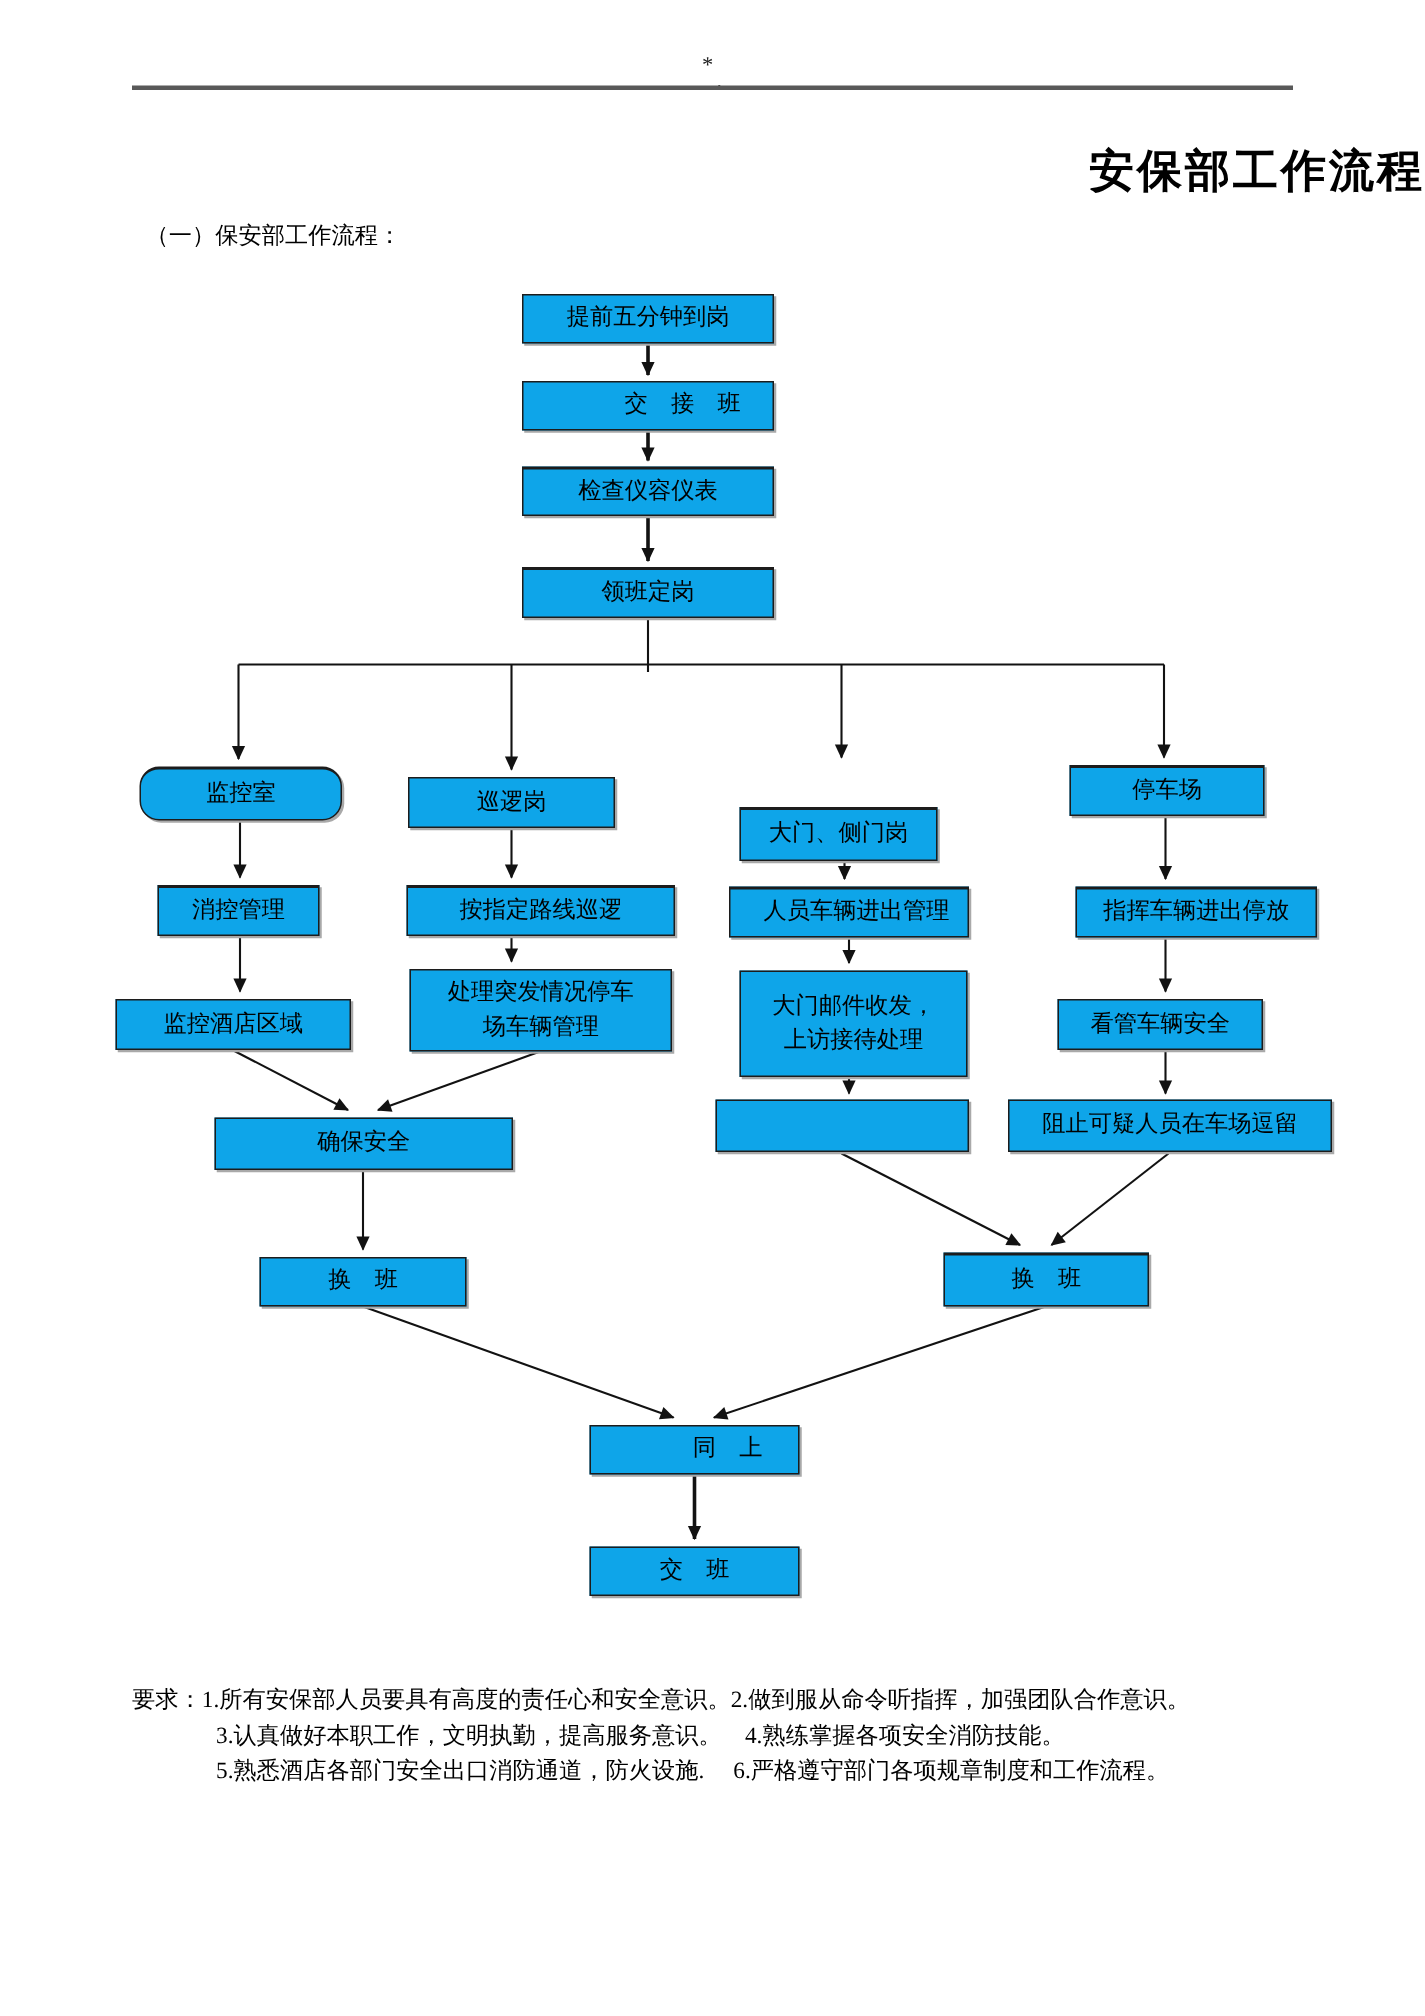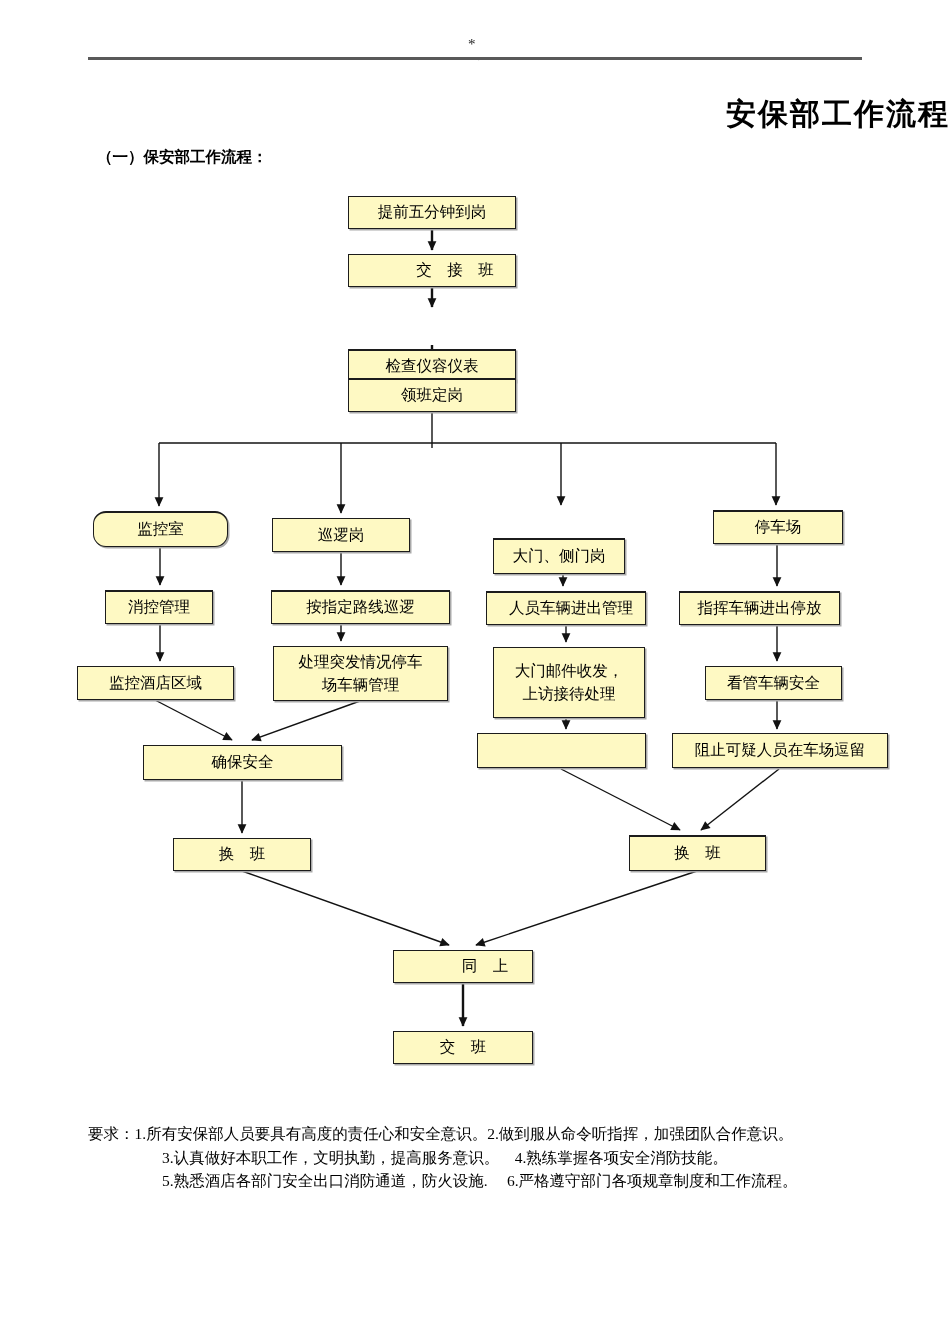--- a/index.html
+++ b/index.html
@@ -14,40 +14,40 @@
   }
   .hdr-mark{position:absolute;left:468px;top:36px;font-size:15px;color:#222;}
   .hdr-comma{position:absolute;left:478px;top:46px;font-size:13px;color:#222;}
   .hdr-rule{position:absolute;left:88px;top:57px;width:774px;height:3px;background:#595959;}
   .doc-title{
     position:absolute;left:0;top:94px;width:950px;
     text-align:right;font-size:30px;font-weight:bold;letter-spacing:2px;
   }
   .section-heading{
     position:absolute;left:97px;top:147px;
-    font-size:15.5px;font-weight:bold;
+    font-size:15.5px;font-weight:normal;
   }
   .box{
     position:absolute;box-sizing:border-box;
-    background:#fef9c3;
+    background:#0ea5e9;
     border:1.4px solid #1c1c1c;
     box-shadow:1.5px 1.5px 0 #a9a9a9;
     display:flex;align-items:center;justify-content:center;
     text-align:center;font-size:15.5px;line-height:1.45;
     white-space:pre-line;
   }
   .tt{border-top-width:2.6px;}
   .connectors{position:absolute;left:0;top:0;pointer-events:none;}
   .ln{stroke:#121212;stroke-width:1.4;fill:none;}
   .lnk{stroke:#121212;stroke-width:2.4;fill:none;}
   .req{
     position:absolute;left:88px;top:1122px;width:790px;
     font-size:15.5px;line-height:23.5px;
   }
-  .req .indent{margin-left:74px;}
+  .req .indent{margin-left:56px;}
 </style>
 </head>
 <body>
 
 <div class="page">
 
   <span class="hdr-mark">*</span>
   <span class="hdr-comma">,</span>
   <div class="hdr-rule"></div>
 
@@ -92,32 +92,32 @@
     <line class="ln" x1="779" y1="769" x2="701" y2="830" marker-end="url(#ah)"></line>
 
     <line class="ln" x1="242" y1="871" x2="449" y2="945" marker-end="url(#ah)"></line>
     <line class="ln" x1="697" y1="871" x2="476" y2="945" marker-end="url(#ah)"></line>
 
     <line class="lnk" x1="463" y1="984" x2="463" y2="1026" marker-end="url(#ah)"></line>
   </svg>
 
   <div class="box" style="left:348px;top:196px;width:168px;height:33px;">提前五分钟到岗</div>
   <div class="box" style="left:348px;top:254px;width:168px;height:33px;padding-left:46px;">交　接　班</div>
-  <div class="box tt" style="left:348px;top:311px;width:168px;height:33px;margin-top:38px;">检查仪容仪表</div>
+  <div class="box tt" style="left:348px;top:311px;width:168px;height:33px;">检查仪容仪表</div>
   <div class="box tt" style="left:348px;top:378px;width:168px;height:34px;">领班定岗</div>
 
   <div class="box tt" style="left:93px;top:511px;width:135px;height:36px;border-radius:13px;">监控室</div>
   <div class="box" style="left:272px;top:518px;width:138px;height:34px;">巡逻岗</div>
   <div class="box tt" style="left:493px;top:538px;width:132px;height:36px;">大门、侧门岗</div>
   <div class="box tt" style="left:713px;top:510px;width:130px;height:34px;">停车场</div>
 
   <div class="box tt" style="left:105px;top:590px;width:108px;height:34px;">消控管理</div>
   <div class="box tt" style="left:271px;top:590px;width:179px;height:34px;">按指定路线巡逻</div>
   <div class="box tt" style="left:486px;top:591px;width:160px;height:34px;padding-left:10px;">人员车辆进出管理</div>
-  <div class="box tt" style="left:679px;top:591px;width:161px;height:34px;">指挥车辆进出停放</div>
+  <div class="box tt" style="left:717px;top:591px;width:161px;height:34px;font-family:Liberation Mono, monospace;">指挥车辆进出停放</div>
 
   <div class="box" style="left:77px;top:666px;width:157px;height:34px;">监控酒店区域</div>
   <div class="box" style="left:273px;top:646px;width:175px;height:55px;">处理突发情况停车
 场车辆管理</div>
   <div class="box" style="left:493px;top:647px;width:152px;height:71px;">大门邮件收发，
 上访接待处理</div>
   <div class="box" style="left:705px;top:666px;width:137px;height:34px;">看管车辆安全</div>
 
   <div class="box" style="left:477px;top:733px;width:169px;height:35px;"></div>
   <div class="box" style="left:672px;top:733px;width:216px;height:35px;">阻止可疑人员在车场逗留</div>

